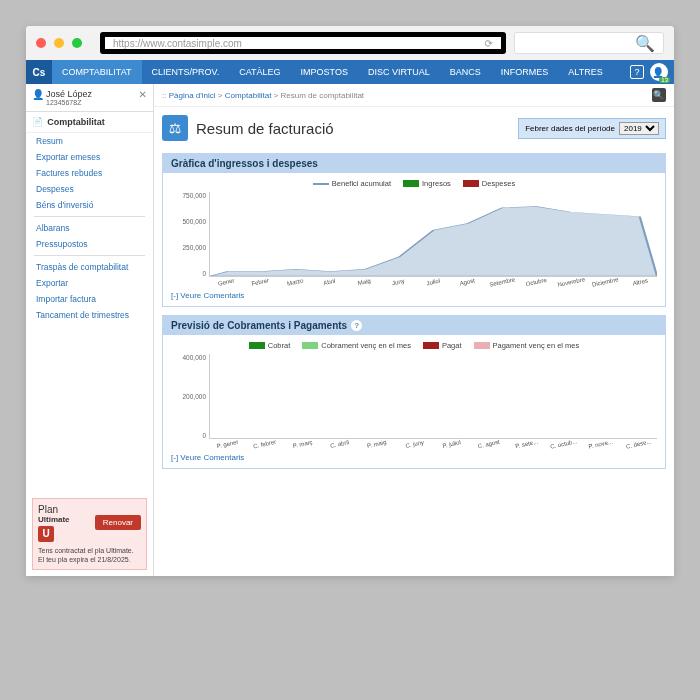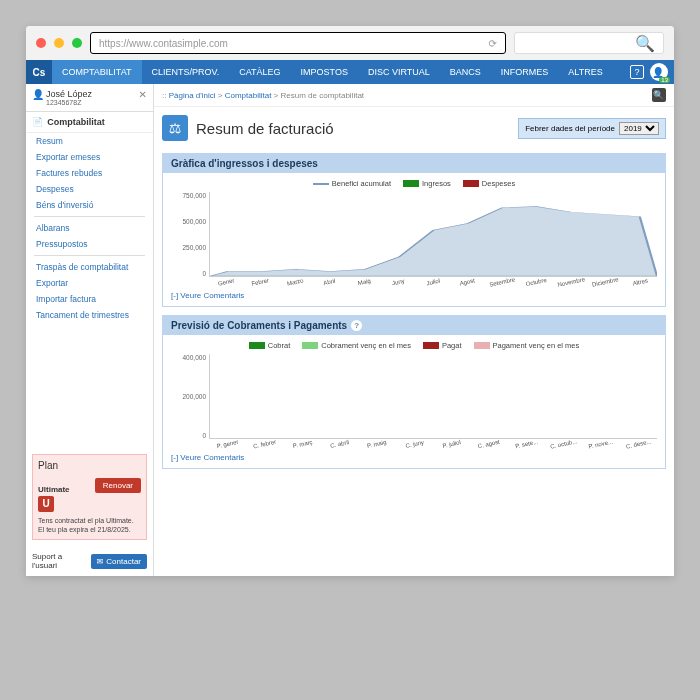--- a/index.html
+++ b/index.html
@@ -1,21 +1,21 @@
 <!DOCTYPE html>
 <html><head>
 <meta charset="utf-8">
 <style>
 *{box-sizing:border-box;margin:0;padding:0;font-family:Arial,sans-serif}
 body{background:#bfbfbf;width:700px;height:700px;overflow:hidden}
 .window{background:#fff;margin:26px 26px 0 26px;height:550px;box-shadow:0 2px 8px rgba(0,0,0,.15);border-radius:4px 4px 0 0;overflow:hidden;display:flex;flex-direction:column}
 .titlebar{background:#f2f2f2;height:34px;display:flex;align-items:center;padding:0 10px;gap:8px}
 .dot{width:10px;height:10px;border-radius:50%}
 .dot.r{background:#ff5f56}.dot.y{background:#ffbd2e}.dot.g{background:#27c93f}
-.urlbar{flex:1;background:#fff;border:1px solid #000000;height:22px;border-radius:3px;padding:0 8px;font-size:10px;color:#999;display:flex;align-items:center;justify-content:space-between;}
+.urlbar{flex:1;background:#fff;border:5px solid #000000;height:22px;border-radius:3px;padding:0 8px;font-size:10px;color:#999;display:flex;align-items:center;justify-content:space-between;margin-left:10px}
 .srch{width:150px;background:#fff;border:1px solid #ddd;height:22px;border-radius:3px;display:flex;align-items:center;justify-content:flex-end;padding:0 8px;color:#bbb}
 .topnav{background:#2a71b9;height:24px;display:flex;align-items:center;color:#fff;font-size:9px}
 .logo{background:#1a5a9a;width:26px;height:24px;display:flex;align-items:center;justify-content:center;font-weight:bold;font-size:10px}
 .nitem{padding:0 10px;height:24px;display:flex;align-items:center;cursor:pointer}
 .nitem.active{background:#3d8ad1}
 .topnav-r{margin-left:auto;display:flex;align-items:center;gap:6px;padding-right:6px}
 .help{width:14px;height:14px;border:1px solid #fff;border-radius:2px;display:flex;align-items:center;justify-content:center;font-size:9px}
 .avatar{width:18px;height:18px;border-radius:50%;background:#fff;color:#2a71b9;display:flex;align-items:center;justify-content:center;font-size:10px;position:relative}
 .badge{position:absolute;bottom:-2px;right:-2px;background:#4caf50;color:#fff;font-size:6px;padding:0 2px;border-radius:6px}
 .body{flex:1;display:flex;overflow:hidden}
@@ -129,35 +129,28 @@
           <div class="sitem">Traspàs de comptabilitat</div>
           <div class="sitem">Exportar</div>
           <div class="sitem">Importar factura</div>
           <div class="sitem">Tancament de trimestres</div>
         </div>
    <div style="flex:1"></div>
    <div class="planbox">
     <div class="planhead">
      <div>
       <div style="font-size:10px">Plan</div>
-      <div style="display:flex;align-items:flex-end;gap:3px;margin-top:14px">
+      <div style="display:flex;align-items:flex-end;gap:3px;margin-top:0">
        <span style="font-weight:bold">Ultimate</span>
       </div>
       <div class="planU" style="margin-top:2px">U</div>
      </div>
      <div class="renov">Renovar</div>
     </div>
     <div class="plantext">Tens contractat el pla Ultimate. El teu pla expira el 21/8/2025.</div>
-   </div>
-   <div class="suport">
-    <span style="max-width:40px">Suport a l'usuari</span>
-    <div class="contactar">
-     <span>✉</span>
-     <span>Contactar</span>
-    </div>
    </div>
   </div>
 
   <div class="main">
    <div class="crumbs">
     <span>:: <a>Pàgina d'inici</a> &gt; <a>Comptabilitat</a> &gt; <span>Resum de comptabilitat</span></span>
     <div class="sqicon">🔍</div>
    </div>
    <div class="ptitle">
     <div class="ticon">⚖</div>

